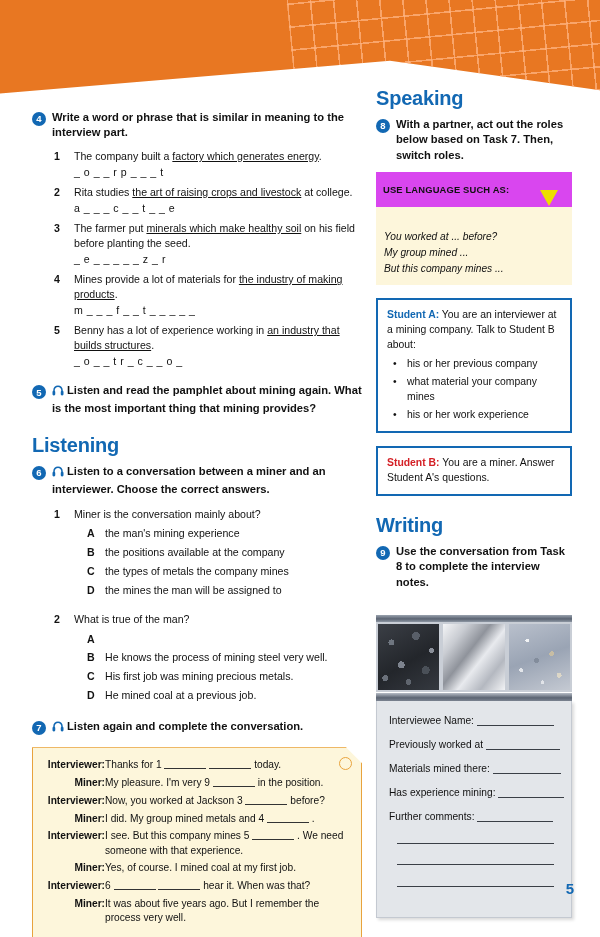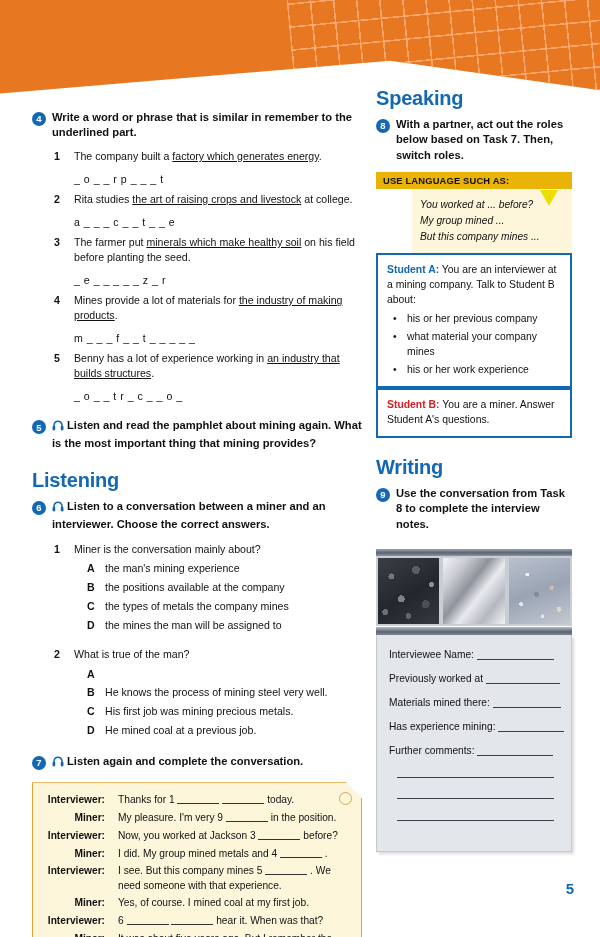--- a/index.html
+++ b/index.html
@@ -58,70 +58,70 @@
     font-size:11.2px; font-weight:bold; color:#111; line-height:1.38;
   }
   .hp{ display:inline-block; vertical-align:-2px; margin-right:3px; }
 
   
   .items{ margin:8px 0 0 22px; }
   .item{ display:flex; gap:9px; margin-top:5px; font-size:10.6px; line-height:1.42; color:#111; }
   .item-num{ flex:0 0 11px; font-weight:bold; }
   .item-body{ flex:1; }
   .u{ text-decoration:underline;margin-top:38px; }
-  .blankline{ display:block; margin-top:8px; letter-spacing:.5px; }
+  .blankline{ display:block; margin-top:1px; letter-spacing:.5px; }
 
   .opts{ margin:3px 0 0 13px; }
   .opt{ display:flex; gap:8px; margin-top:4px; font-size:10.6px; line-height:1.4; color:#111; }
   .opt-l{ flex:0 0 10px; font-weight:bold; }
 
   
   .tag{
     position:relative; margin-top:11px; background:#fdf6db;
     border:1.6px solid #e8a33d; width:330px; padding:10px 12px 12px 10px;
     clip-path: polygon(0 0, calc(100% - 16px) 0, 100% 16px, 100% 100%, 0 100%);
   }
   .tag-hole{
     position:absolute; right:9px; top:9px; width:13px; height:13px;
     border:1.6px solid #e8a33d; border-radius:50%; background:#fdf6db;
   }
-  .dlg{ display:flex; gap:13px; margin-bottom:3.5px; font-size:10.2px; line-height:1.4; color:#111; }
+  .dlg{ display:flex; gap:0; margin-bottom:3.5px; font-size:10.2px; line-height:1.4; color:#111; }
   .dlg-who{ flex:0 0 62px; text-align:right; font-weight:bold; }
   .dlg-what{ flex:1; }
   .bl{ display:inline-block; border-bottom:1px solid #333; width:42px; height:.85em; vertical-align:-1px; }
 
   
   .ulang{ position:relative; margin-top:9px; width:196px; }
   .ulang-head{
-    background:#eab308; color:#111; font-weight:bold; font-size:9.4px;
-    padding:3px 7px; letter-spacing:.15px;
+    background:#d946ef; color:#111; font-weight:bold; font-size:9.4px;
+    padding:12px 7px; letter-spacing:.15px;
   }
   .ulang-body{
-    background:#fdf6db; padding:8px 8px 8px 8px;margin-left:36px;
+    background:#fdf6db; padding:22px 8px 8px 8px;
   }
   .ulang-line{ font-size:10.2px; font-style:italic; color:#111; line-height:1.55; }
   .ulang-tri{
     position:absolute; right:14px; top:18px; width:0; height:0;
     border-left:9px solid transparent; border-right:9px solid transparent;
     border-top:16px solid #edde00;
   }
 
   
   .stu{
     border:2px solid #1268b3; background:#fff; padding:8px 9px;
-    font-size:10.4px; line-height:1.44; color:#111; 
+    font-size:10.4px; line-height:1.44; color:#111; margin-top:13px;
   }
   .stu-a{ color:#1268b3; font-weight:bold; }
   .stu-b{ color:#d42026; font-weight:bold; }
   .stu-ul{ margin:4px 0 0 6px; }
   .stu-li{ display:flex; gap:9px; margin-top:3px; }
   .stu-dot{ flex:0 0 5px; }
 
   
-  .notes{ position:relative; margin-top:17px; width:196px; }
+  .notes{ position:relative; margin-top:25px; width:196px; }
   .bar{ height:7px; background:linear-gradient(to bottom,#9aa3af,#5b6472 55%,#8d96a3); }
   .bar2{ height:8px; background:linear-gradient(to bottom,#b6bcc6,#5b6472 60%,#7d8593); margin-top:1px; }
   .photos{ display:flex; gap:4px; height:70px; background:#c9ced6; padding:2px; }
   .ph{ flex:1; }
   .ph-coal{
     background:
       radial-gradient(circle at 22% 28%, #6f7680 0 3px, transparent 3px),
       radial-gradient(circle at 62% 18%, #585e68 0 4px, transparent 4px),
       radial-gradient(circle at 38% 62%, #7d838e 0 3.5px, transparent 3.5px),
       radial-gradient(circle at 78% 70%, #4a5058 0 4px, transparent 4px),
@@ -167,21 +167,21 @@
     <div class="header-edge"></div>
     <div class="header-orange">
       <div class="header-grid"></div>
     </div>
   </div>
 
   <div class="col-left">
 
     <div class="task">
       <div class="badge">4</div>
-      <div class="task-text">Write a word or phrase that is similar in remember to the underlined part.</div>
+      <div class="task-text">Write a word or phrase that is similar in meaning to the interview part.</div>
     </div>
     <div class="items">
       <div class="item">
         <div class="item-num">1</div>
         <div class="item-body">
           <span>The company built a </span><span class="u">factory which generates energy</span><span>.</span>
           <span class="blankline">_ o _ _ r     p _ _ _ t</span>
         </div>
       </div>
       <div class="item">

